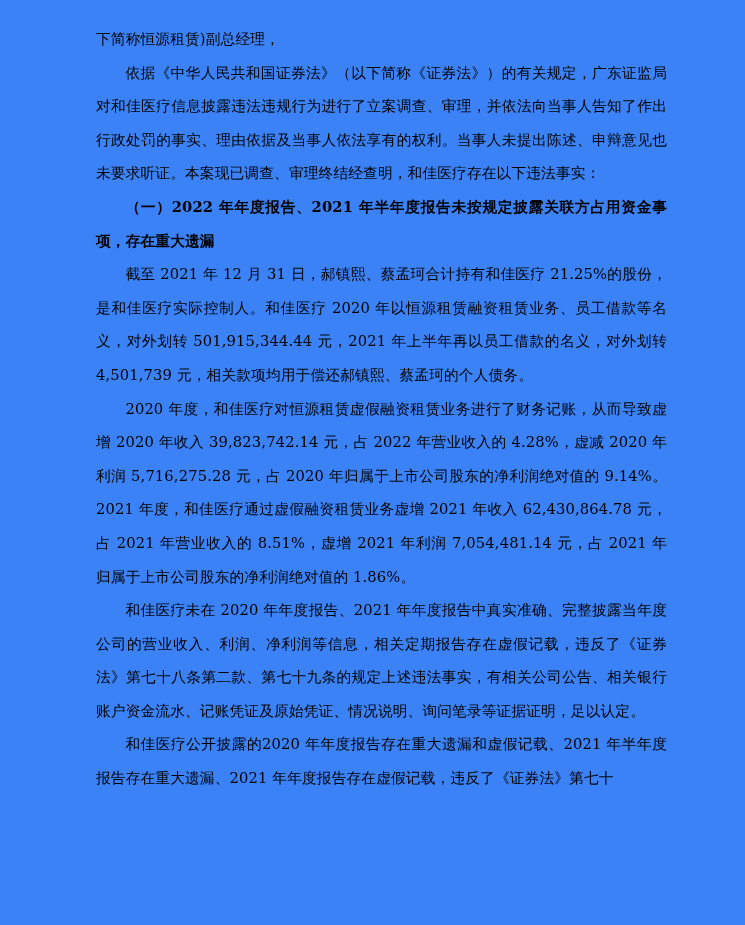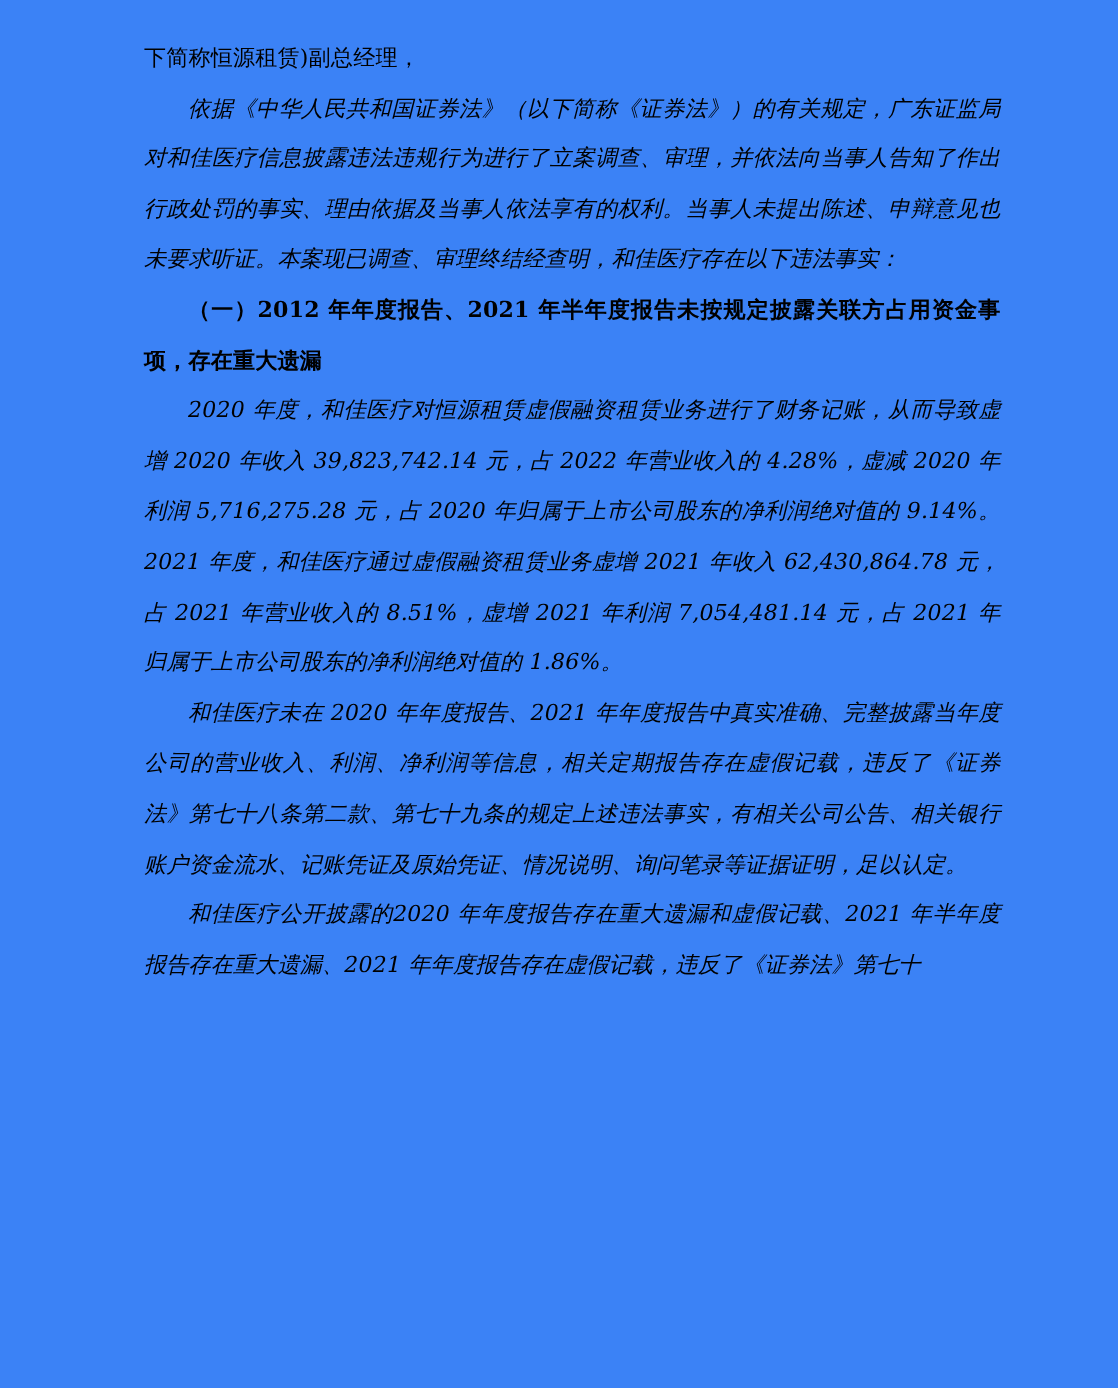--- a/index.html
+++ b/index.html
@@ -28,35 +28,35 @@
     text-align: justify;
     text-justify: inter-ideograph;
     letter-spacing: 0.15px;
   }
   p {
     margin: 0;
     padding: 0;
   }
   .indent {
     text-indent: 2em;
-    font-style: italic;
   }
   .heading {
     text-indent: 2em;
     font-weight: bold;
   }
   .tail {
     text-indent: 0;
   }
 </style>
 </head>
 <body>
 
 <div class="page">
   <div class="doc-body">
     <p class="tail">下简称恒源租赁)副总经理，</p>
     <p class="indent">依据《中华人民共和国证券法》（以下简称《证券法》）的有关规定，广东证监局对和佳医疗信息披露违法违规行为进行了立案调查、审理，并依法向当事人告知了作出行政处罚的事实、理由依据及当事人依法享有的权利。当事人未提出陈述、申辩意见也未要求听证。本案现已调查、审理终结经查明，和佳医疗存在以下违法事实：</p>
-    <p class="heading">（一）2012 年年度报告、2021 年半年度报告未按规定披露关联方占用资金事项，存在重大遗漏</p>
+    <p class="heading">（一）2022 年年度报告、2021 年半年度报告未按规定披露关联方占用资金事项，存在重大遗漏</p>
+    <p class="indent">截至 2021 年 12 月 31 日，郝镇熙、蔡孟珂合计持有和佳医疗 21.25%的股份，是和佳医疗实际控制人。和佳医疗 2020 年以恒源租赁融资租赁业务、员工借款等名义，对外划转 501,915,344.44 元，2021 年上半年再以员工借款的名义，对外划转 4,501,739 元，相关款项均用于偿还郝镇熙、蔡孟珂的个人债务。</p>
     <p class="indent">2020 年度，和佳医疗对恒源租赁虚假融资租赁业务进行了财务记账，从而导致虚增 2020 年收入 39,823,742.14 元，占 2022 年营业收入的 4.28%，虚减 2020 年利润 5,716,275.28 元，占 2020 年归属于上市公司股东的净利润绝对值的 9.14%。2021 年度，和佳医疗通过虚假融资租赁业务虚增 2021 年收入 62,430,864.78 元，占 2021 年营业收入的 8.51%，虚增 2021 年利润 7,054,481.14 元，占 2021 年归属于上市公司股东的净利润绝对值的 1.86%。</p>
     <p class="indent">和佳医疗未在 2020 年年度报告、2021 年年度报告中真实准确、完整披露当年度公司的营业收入、利润、净利润等信息，相关定期报告存在虚假记载，违反了《证券法》第七十八条第二款、第七十九条的规定上述违法事实，有相关公司公告、相关银行账户资金流水、记账凭证及原始凭证、情况说明、询问笔录等证据证明，足以认定。</p>
     <p class="indent">和佳医疗公开披露的2020 年年度报告存在重大遗漏和虚假记载、2021 年半年度报告存在重大遗漏、2021 年年度报告存在虚假记载，违反了《证券法》第七十</p>
   </div>
 </div>
 
 </body></html>

